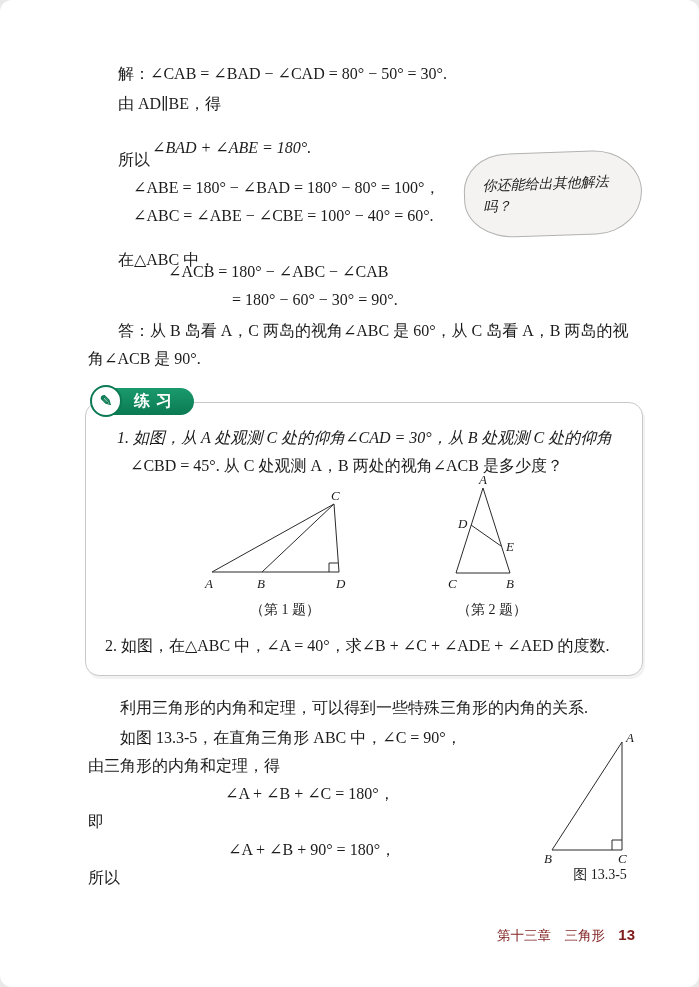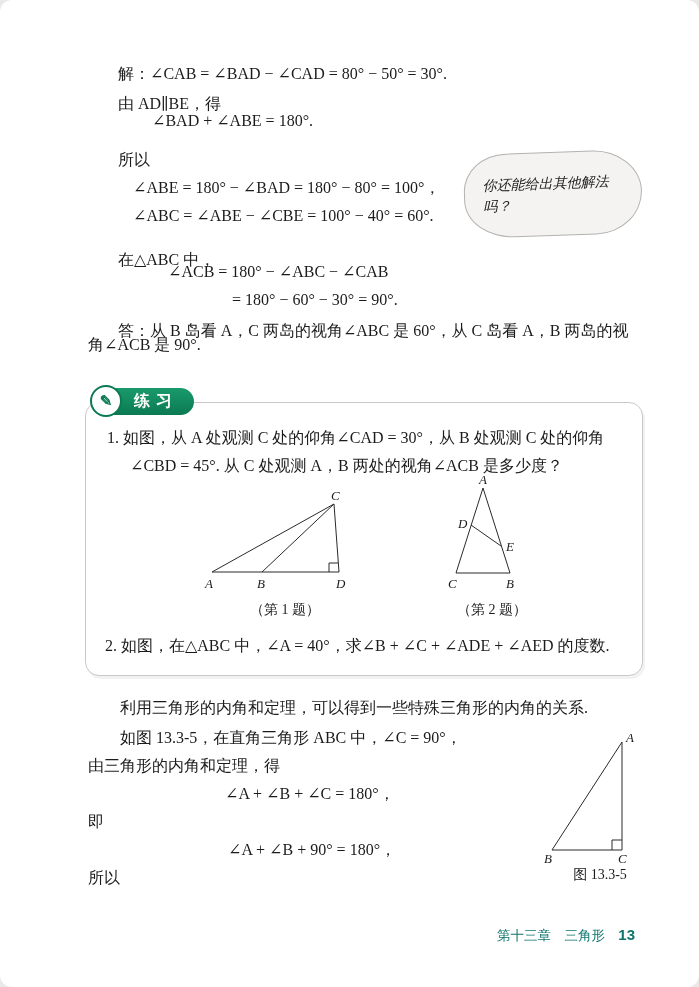--- a/index.html
+++ b/index.html
@@ -42,55 +42,55 @@
   svg.fig { position:absolute; overflow:visible; }
   svg.fig line, svg.fig path, svg.fig polyline {
     stroke:#2a2a2a; stroke-width:1; fill:none;
   }
   svg.fig text {
     font-family:"Liberation Serif","DejaVu Serif",serif;
     font-size:13px; font-style:italic; fill:#1b1b1b; stroke:none;
   }
   .footer {
     position:absolute; left:330px; top:926px; width:305px;
-    text-align:right; font-size:13.5px; color:#0f766e;
+    text-align:right; font-size:13.5px; color:#7f1d1d;
   }
   .pagenum {
     font-weight:bold; font-size:15px; margin-left:10px;
     font-family:"Liberation Sans","DejaVu Sans",sans-serif;
   }
 </style>
 </head>
 <body>
 
 <div class="page">
 
   <div class="t" style="left:118px; top:64px;">解：∠CAB = ∠BAD − ∠CAD = 80° − 50° = 30°.</div>
   <div class="t" style="left:118px; top:94px;">由 AD∥BE，得</div>
-  <div class="t" style="left:152px; top:111px;">∠BAD + ∠ABE = 180°.</div>
+  <div class="t" style="left:152px; top:138px;font-style:italic;">∠BAD + ∠ABE = 180°.</div>
   <div class="t" style="left:118px; top:150px;">所以</div>
   <div class="t" style="left:133px; top:178px;">∠ABE = 180° − ∠BAD = 180° − 80° = 100°，</div>
   <div class="t" style="left:133px; top:206px;">∠ABC = ∠ABE − ∠CBE = 100° − 40° = 60°.</div>
   <div class="t" style="left:118px; top:250px;">在△ABC 中，</div>
   <div class="t" style="left:168px; top:262px;">∠ACB = 180° − ∠ABC − ∠CAB</div>
   <div class="t" style="left:232px; top:290px;">= 180° − 60° − 30° = 90°.</div>
   <div class="t" style="left:118px; top:321px;">答：从 B 岛看 A，C 两岛的视角∠ABC 是 60°，从 C 岛看 A，B 两岛的视</div>
-  <div class="t" style="left:88px;  top:335px;">角∠ACB 是 90°.</div>
+  <div class="t" style="left:88px;  top:349px;">角∠ACB 是 90°.</div>
 
   <div class="cloud">
     <span>你还能给出其他解法吗？</span>
   </div>
 
   <div class="pbox"></div>
   <div class="ptab">
     <span class="picon">✎</span>
     <span>练习</span>
   </div>
 
-  <div class="t" style="left:107px; top:428px;">1. 如图，从 A 处观测 C 处的仰角∠CAD = 30°，从 B 处观测 C 处的仰角</div>
+  <div class="t" style="left:117px; top:428px;font-style:italic;">1. 如图，从 A 处观测 C 处的仰角∠CAD = 30°，从 B 处观测 C 处的仰角</div>
   <div class="t" style="left:130px; top:456px;">∠CBD = 45°. 从 C 处观测 A，B 两处的视角∠ACB 是多少度？</div>
 
   <svg class="fig" style="left:197px; top:494px;" width="172" height="102" viewBox="0 0 172 102">
     <path d="M15 78 L142 78 L137 10 Z"></path>
     <line x1="65" y1="78" x2="137" y2="10"></line>
     <polyline points="132,78 132,69 141,69"></polyline>
     <text x="8" y="94">A</text>
     <text x="60" y="94">B</text>
     <text x="139" y="94">D</text>
     <text x="134" y="6">C</text>

